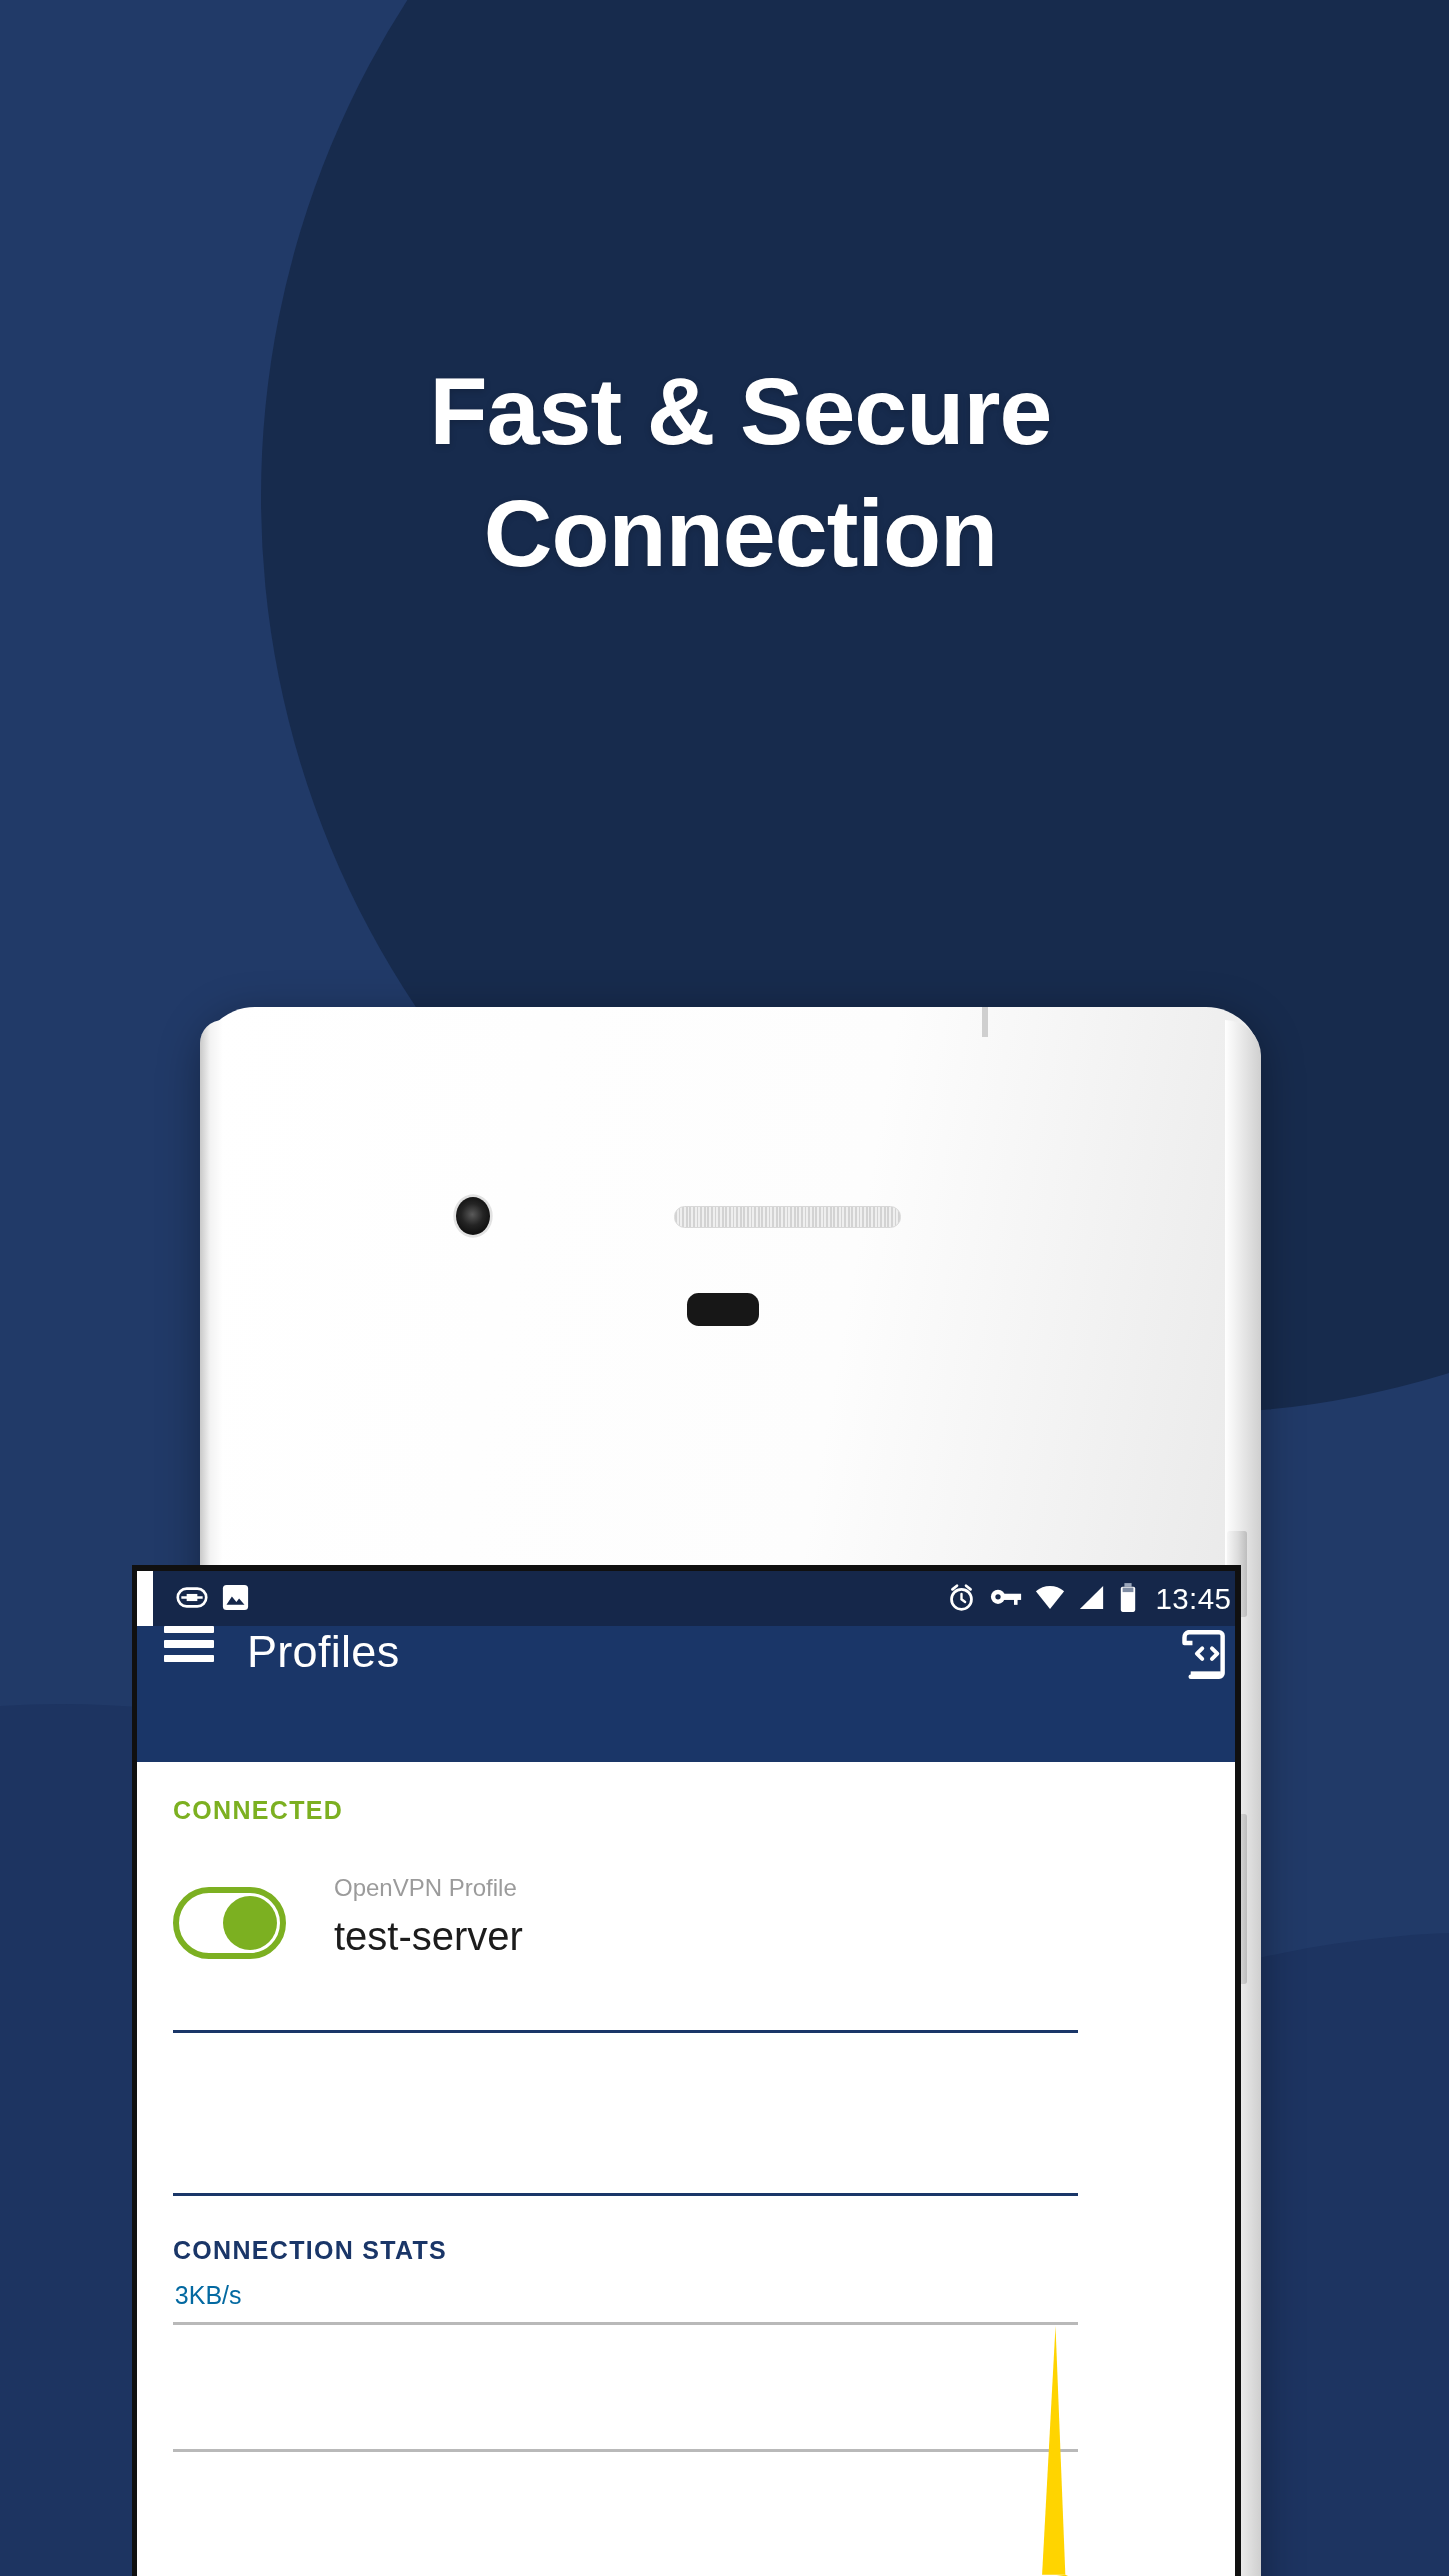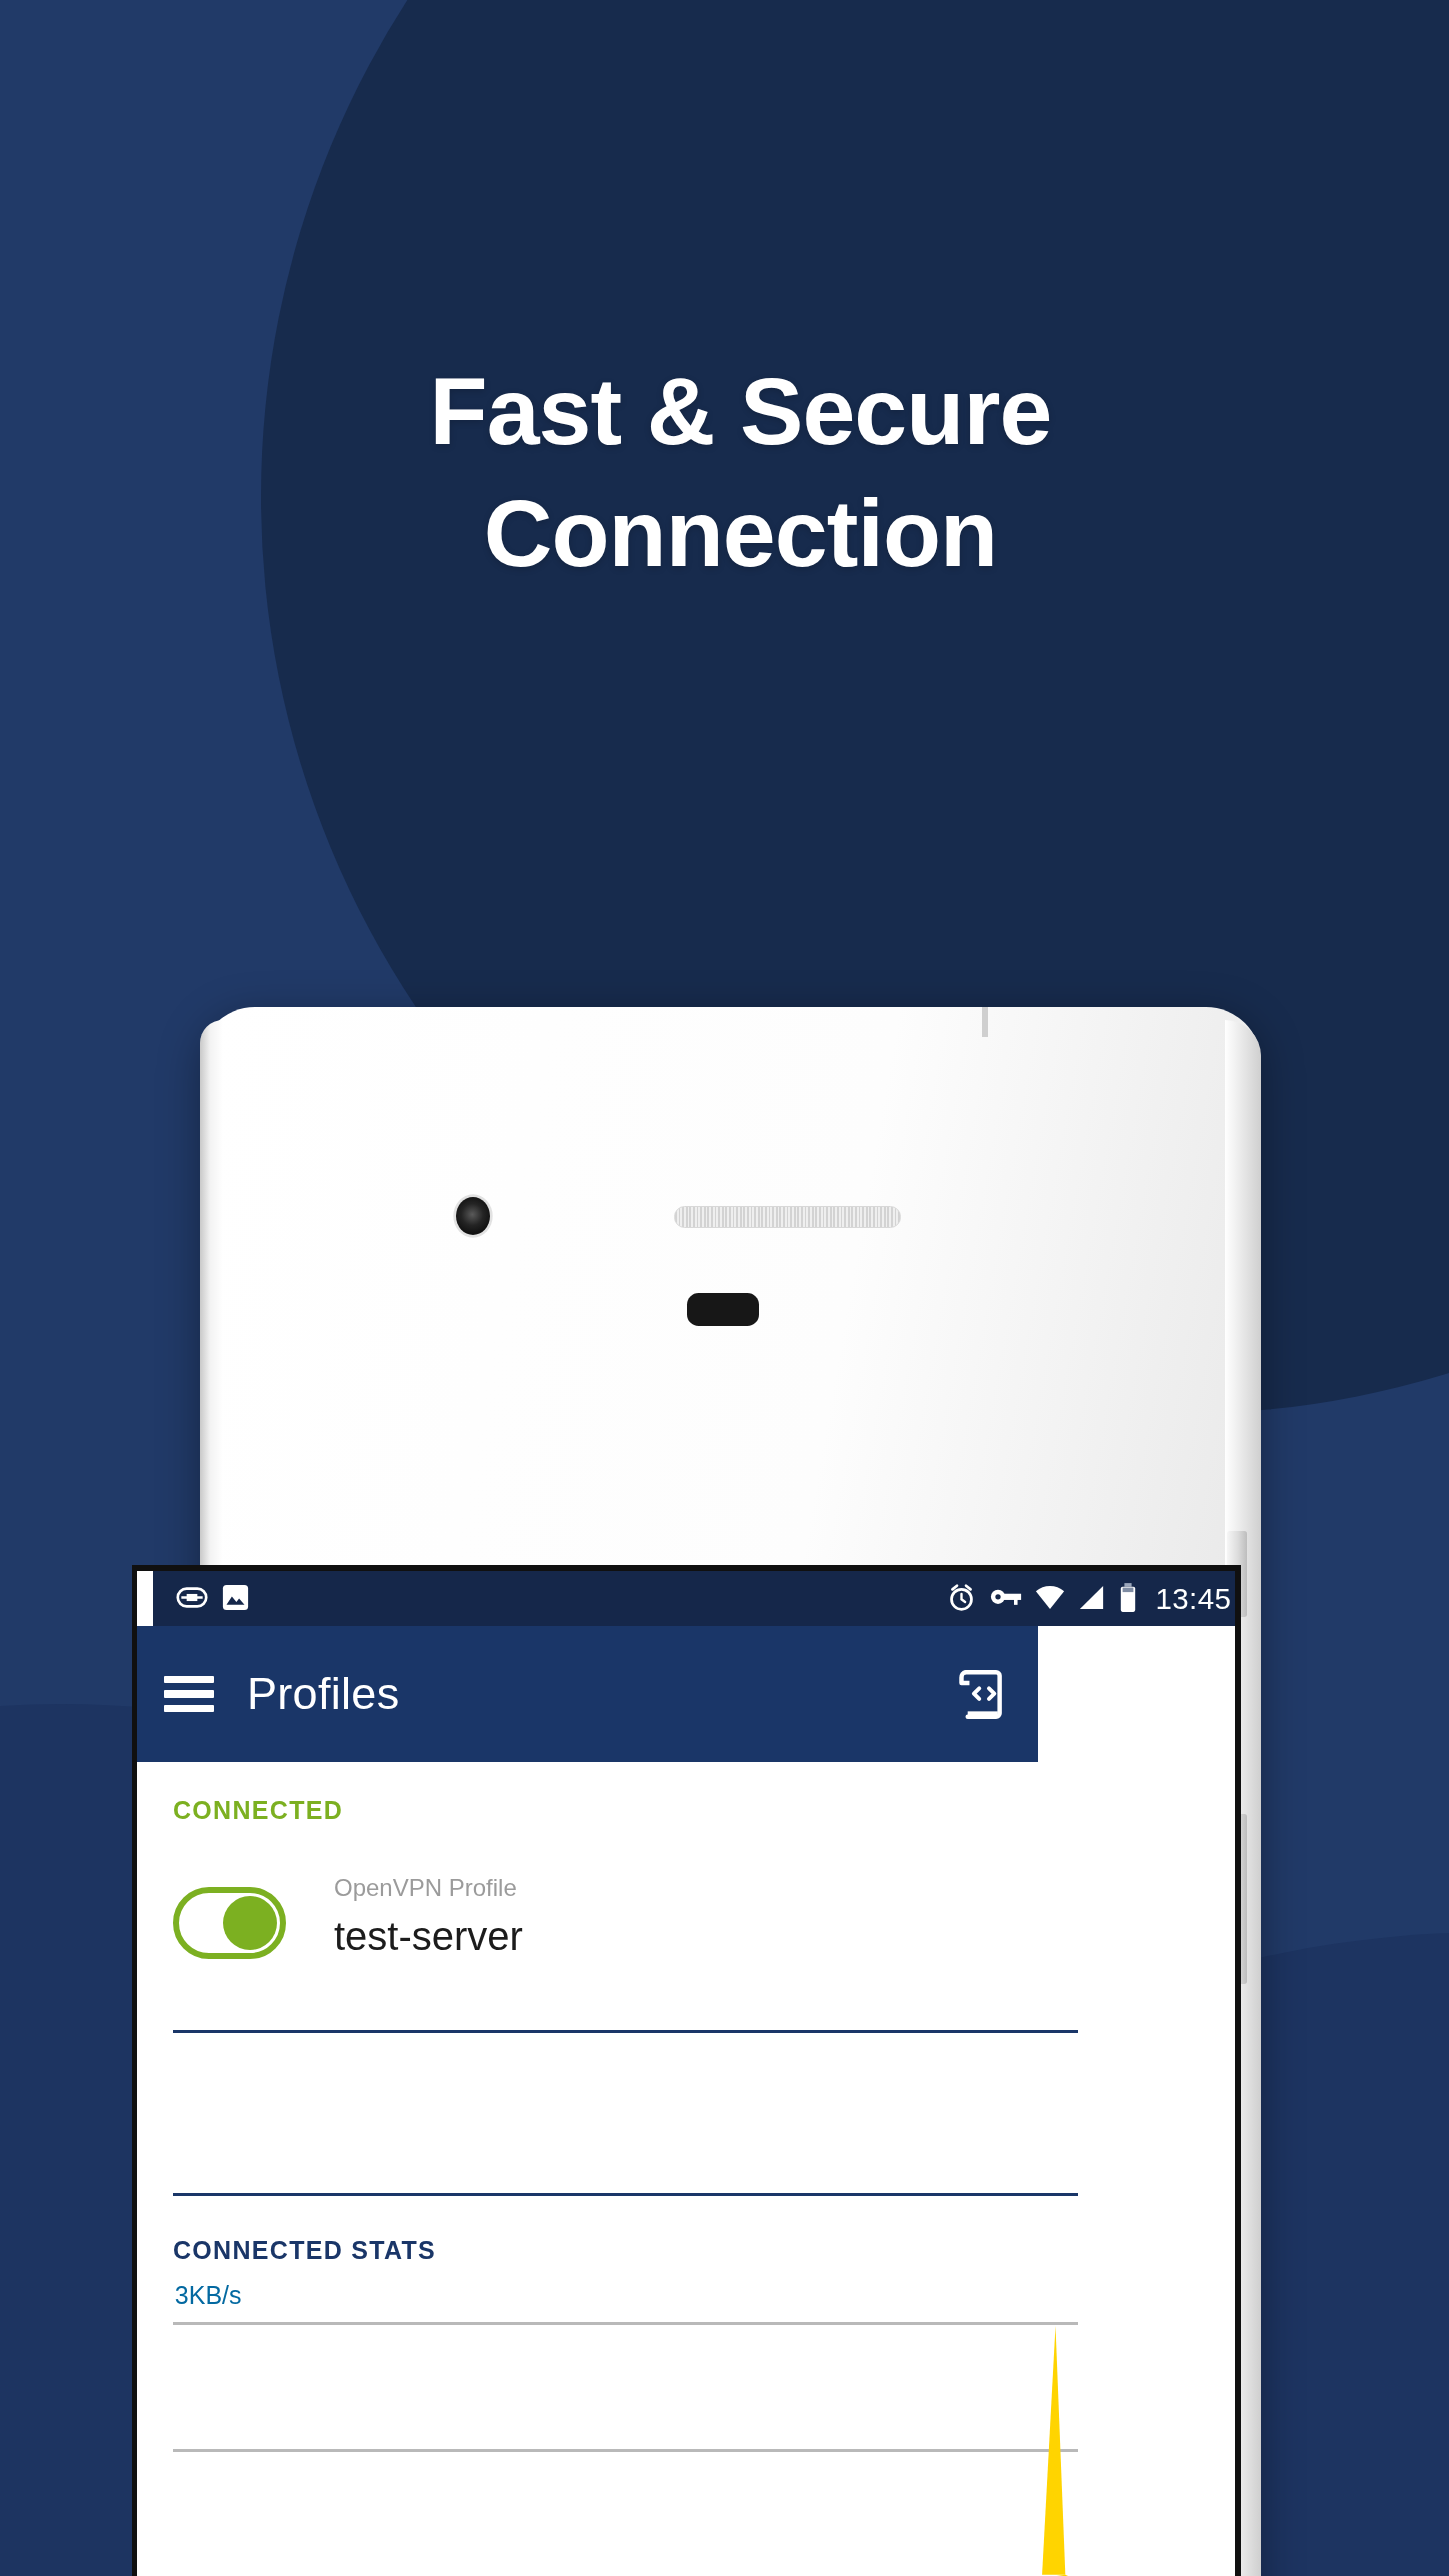--- a/index.html
+++ b/index.html
@@ -124,23 +124,23 @@
     display:flex; align-items:center;
     padding:0 19.7px 0 23px;
     color:#ffffff;
   }
   .sb-left { display:flex; align-items:center; gap:14.3px; }
   .sb-right { margin-left:auto; display:flex; align-items:center; gap:13.4px; }
   .sb-clock { font-size:29.5px; font-weight:400; letter-spacing:0.4px; margin-left:5.4px; }
 
   
   .appbar {
-    position:absolute; left:0; top:55px; width:901px; height:136px;
+    position:absolute; left:0; top:55px; width:1124px; height:136px;
     background:#1a3668;
-    display:flex; align-items:center;
+    display:flex; 
     padding:0 30px 0 27px;
   }
   .hamburger { width:50px; height:36px; display:flex; flex-direction:column; justify-content:space-between; cursor:pointer;}
   .hamburger span { display:block; height:7.2px; background:#fff; border-radius:0.9px; }
   .appbar-title {
     color:#ffffff; font-size:45px; font-weight:400; margin-left:33px; letter-spacing:0.3px;
   }
   .appbar-action { margin-left:auto; width:54px; height:57px; display:flex; align-items:center; justify-content:center;}
 
   
@@ -294,21 +294,21 @@
           <div class="profile-type">OpenVPN Profile</div>
           <div class="profile-name">test-server</div>
         </div>
       </div>
 
       <div class="divider div-1"></div>
 
 
       <div class="divider div-2"></div>
 
-      <div class="sec-label stats-label">CONNECTED STATS</div>
+      <div class="sec-label stats-label">CONNECTION STATS</div>
 
       <div class="chart">
         <div class="chart-top-label">3KB/s</div>
         <div class="gl gl-0"></div>
         <div class="gl gl-1"></div>
 
         <div class="spike">
           <svg width="47" height="254" viewBox="0 0 52 284">
             <path d="M26 0 L37 278 L11 278 Z" fill="#FFD400"></path>
             <path d="M37 278 L45 282 L11 282 Z" fill="#FFD400"></path>

